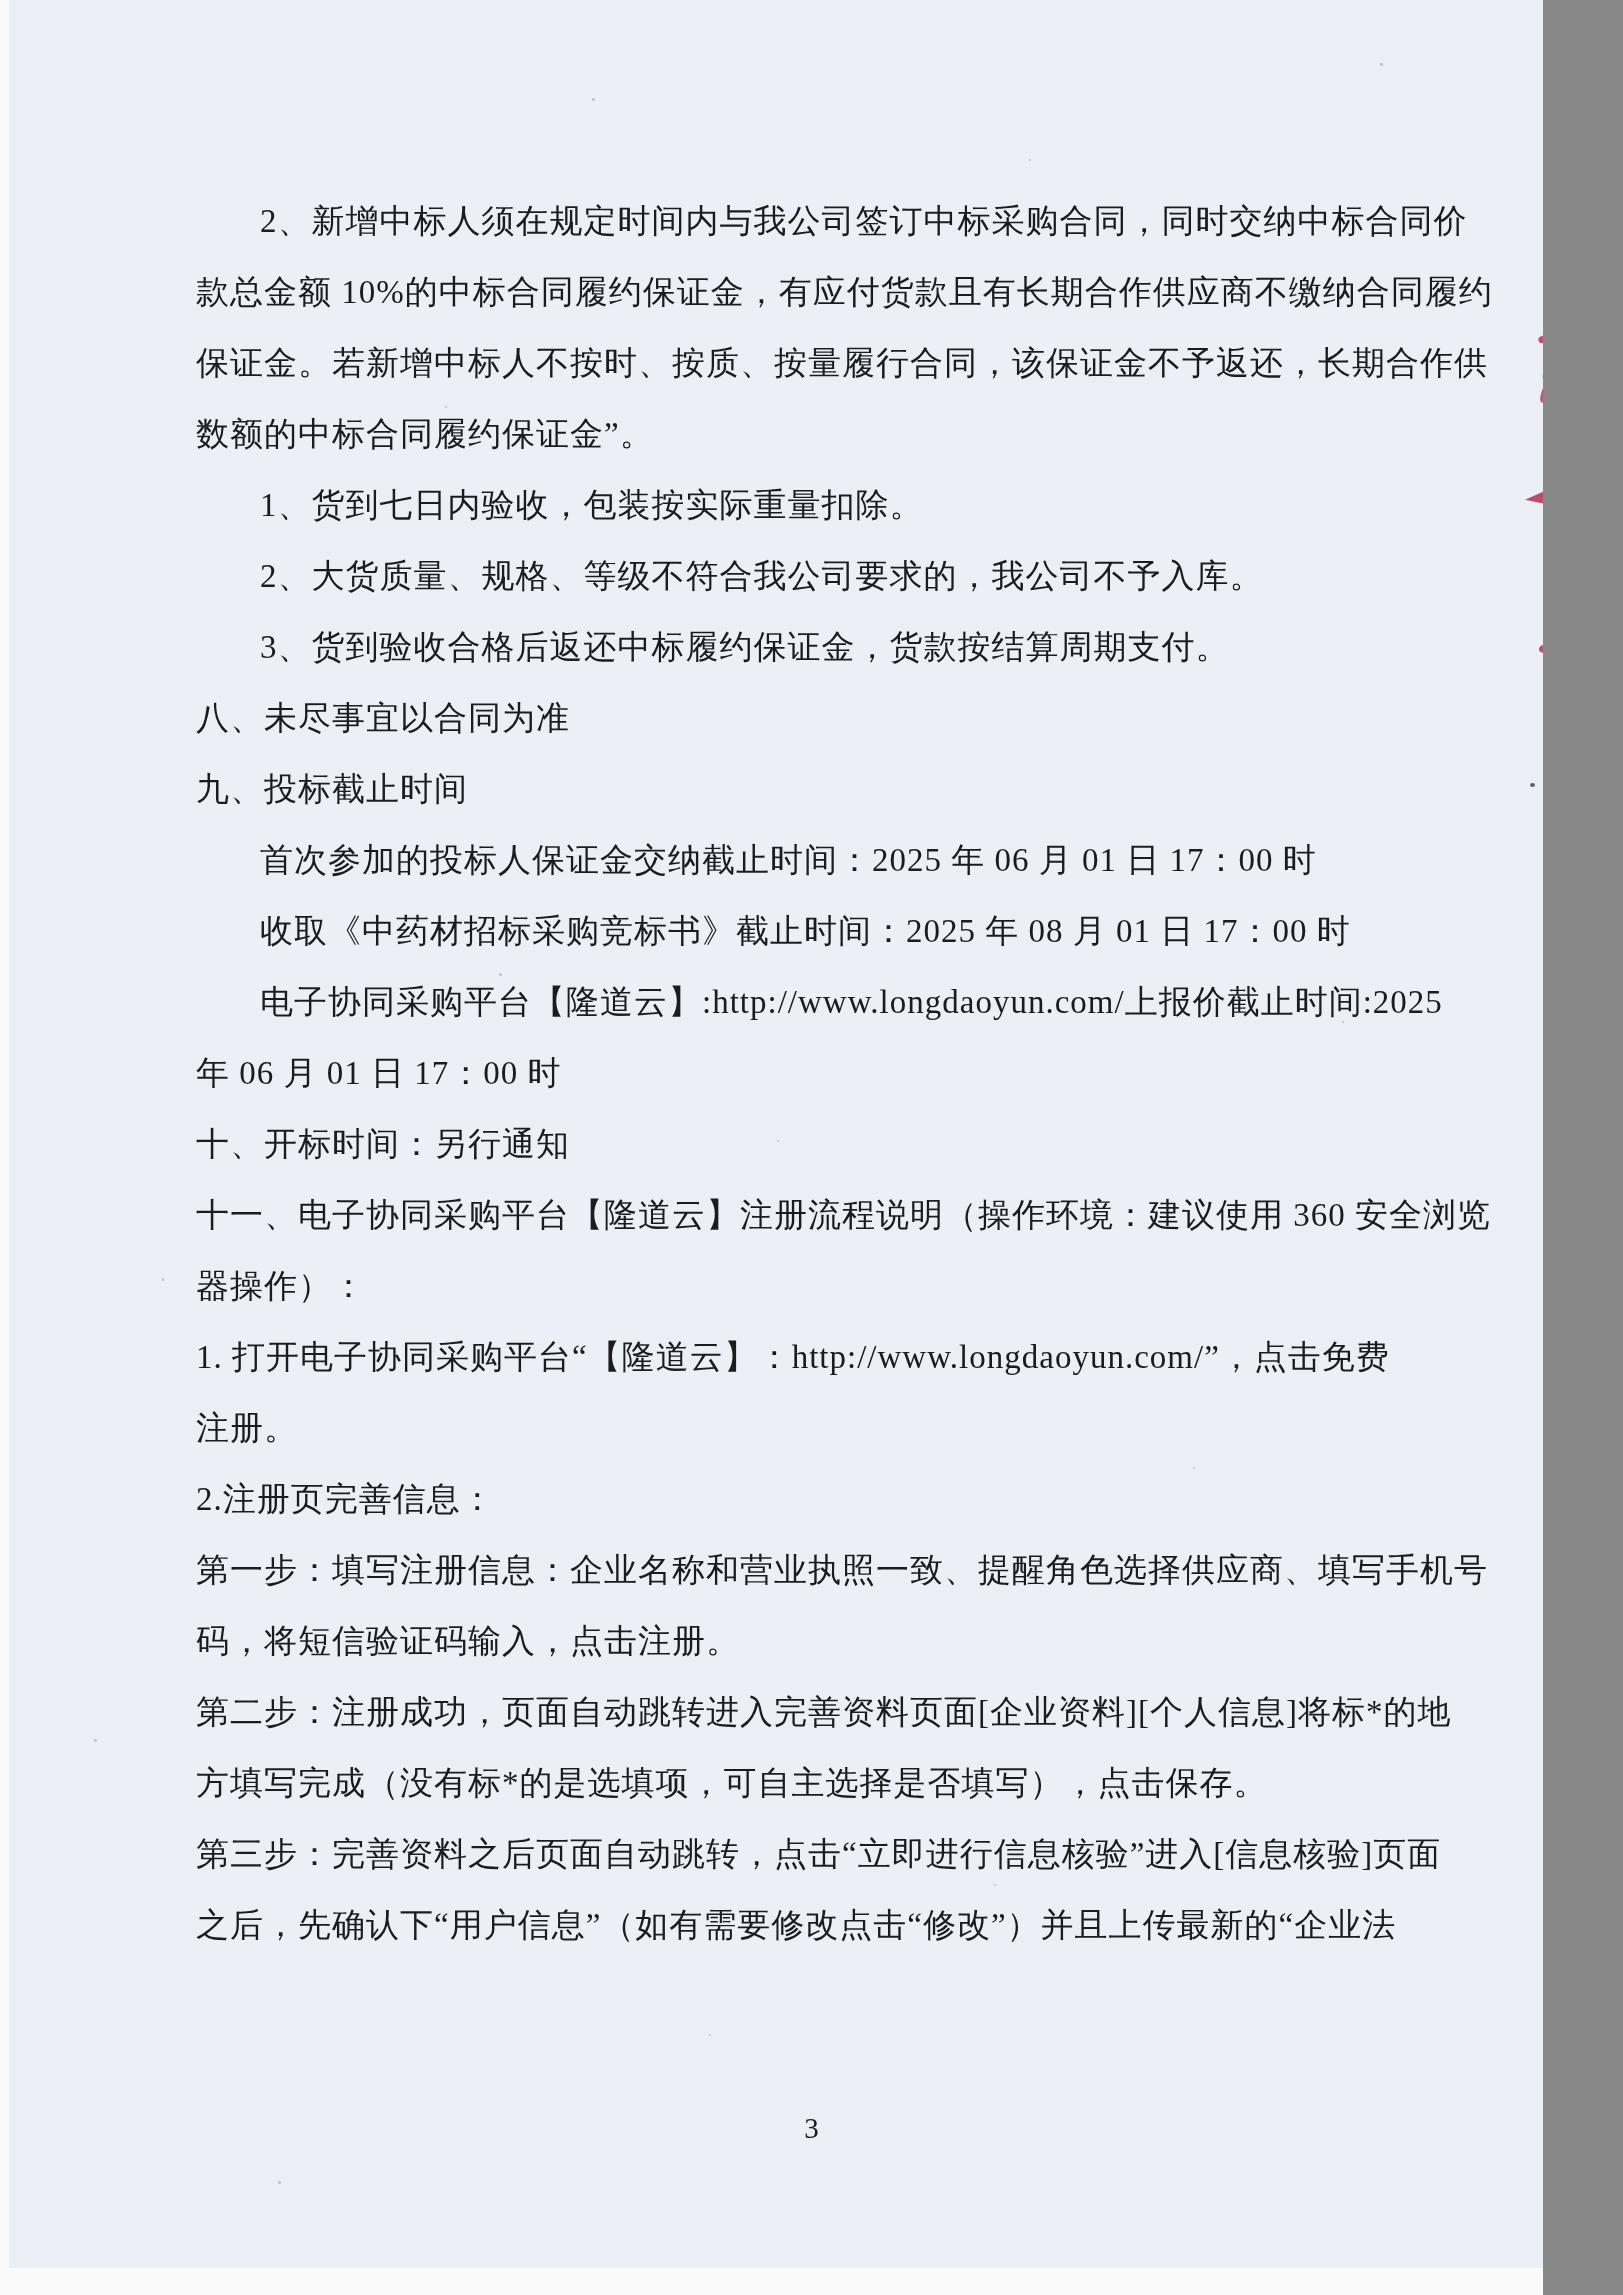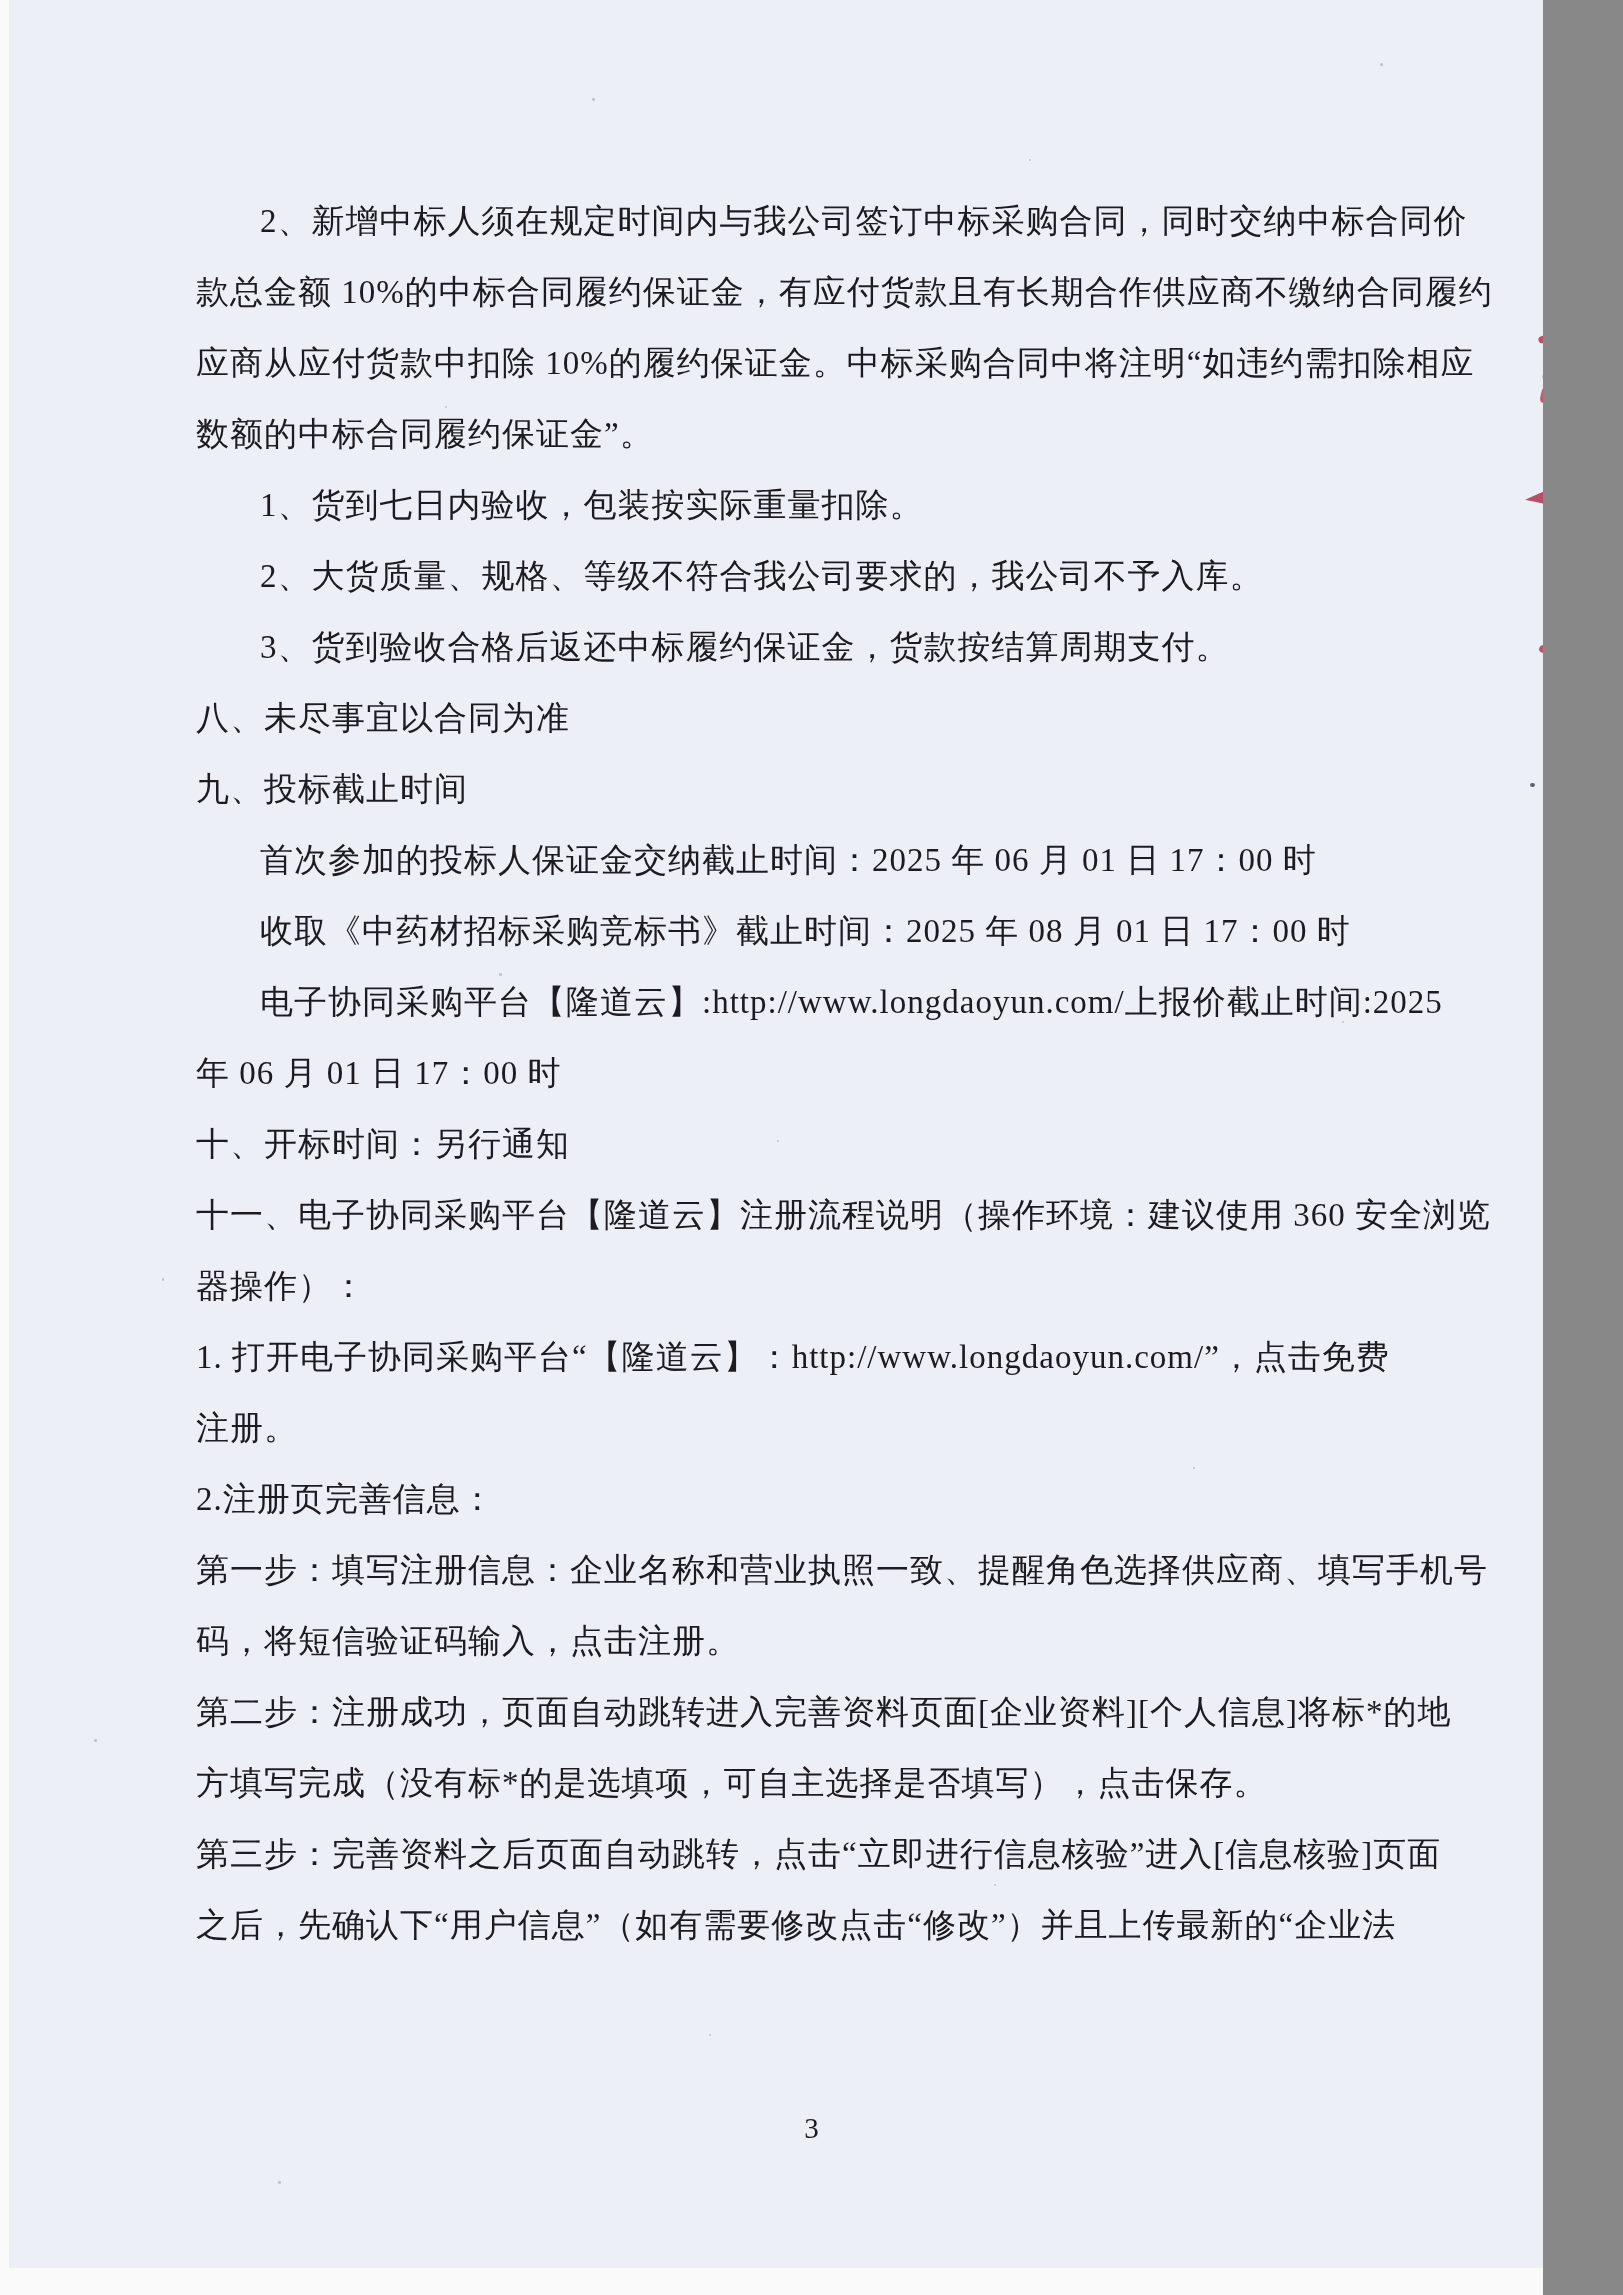--- a/index.html
+++ b/index.html
@@ -100,21 +100,21 @@
   .speck{position:absolute;border-radius:50%;background:rgba(100,108,140,.35);z-index:1;}
 </style>
 </head>
 <body>
 
 <div class="page">
 
   <div class="doc">
       <div class="line ind">2、新增中标人须在规定时间内与我公司签订中标采购合同，同时交纳中标合同价</div>
       <div class="line flush">款总金额 10%的中标合同履约保证金，有应付货款且有长期合作供应商不缴纳合同履约</div>
-      <div class="line flush">应商从应付货款中扣除 10%的履约保证金。中标采购合同中将注明“如违约需扣除相应</div>
+      <div class="line flush">保证金。若新增中标人不按时、按质、按量履行合同，该保证金不予返还，长期合作供</div>
       <div class="line flush">数额的中标合同履约保证金”。</div>
       <div class="line ind">1、货到七日内验收，包装按实际重量扣除。</div>
       <div class="line ind">2、大货质量、规格、等级不符合我公司要求的，我公司不予入库。</div>
       <div class="line ind">3、货到验收合格后返还中标履约保证金，货款按结算周期支付。</div>
       <div class="line head">八、未尽事宜以合同为准</div>
       <div class="line head">九、投标截止时间</div>
       <div class="line ind">首次参加的投标人保证金交纳截止时间：2025 年 06 月 01 日 17：00 时</div>
       <div class="line ind">收取《中药材招标采购竞标书》截止时间：2025 年 08 月 01 日 17：00 时</div>
       <div class="line ind">电子协同采购平台【隆道云】:http://www.longdaoyun.com/上报价截止时间:2025</div>
       <div class="line flush">年 06 月 01 日 17：00 时</div>

